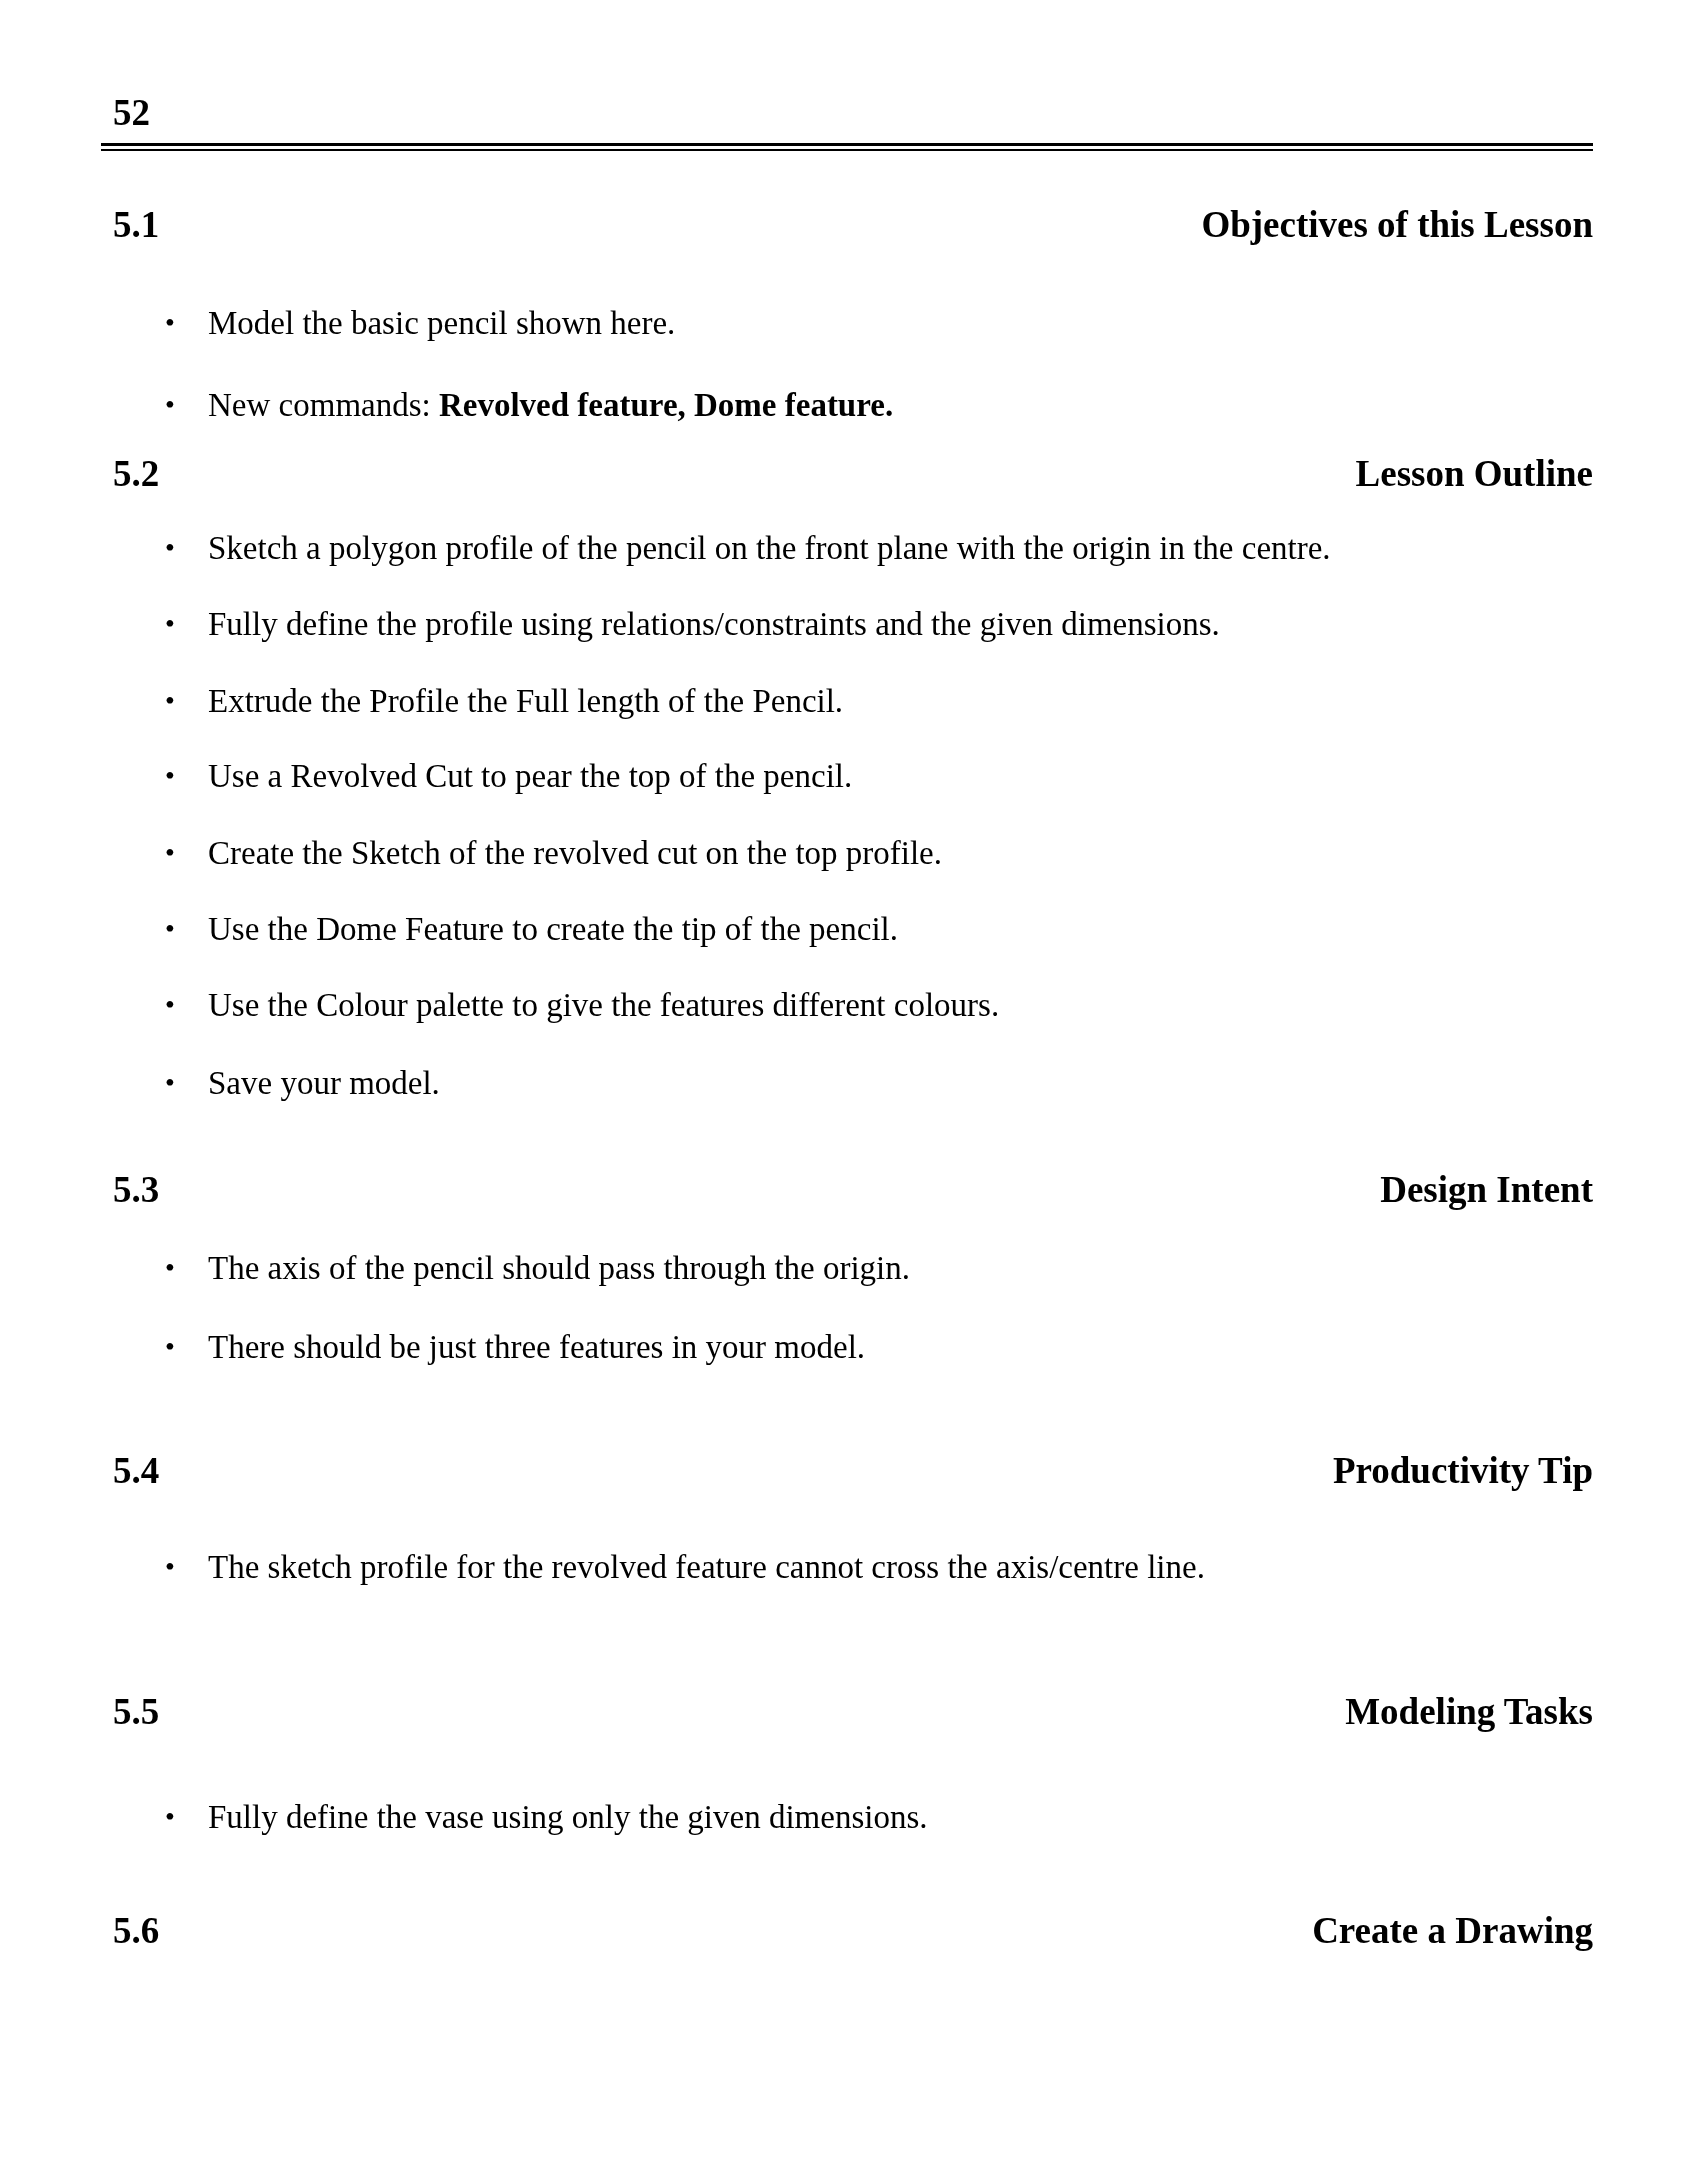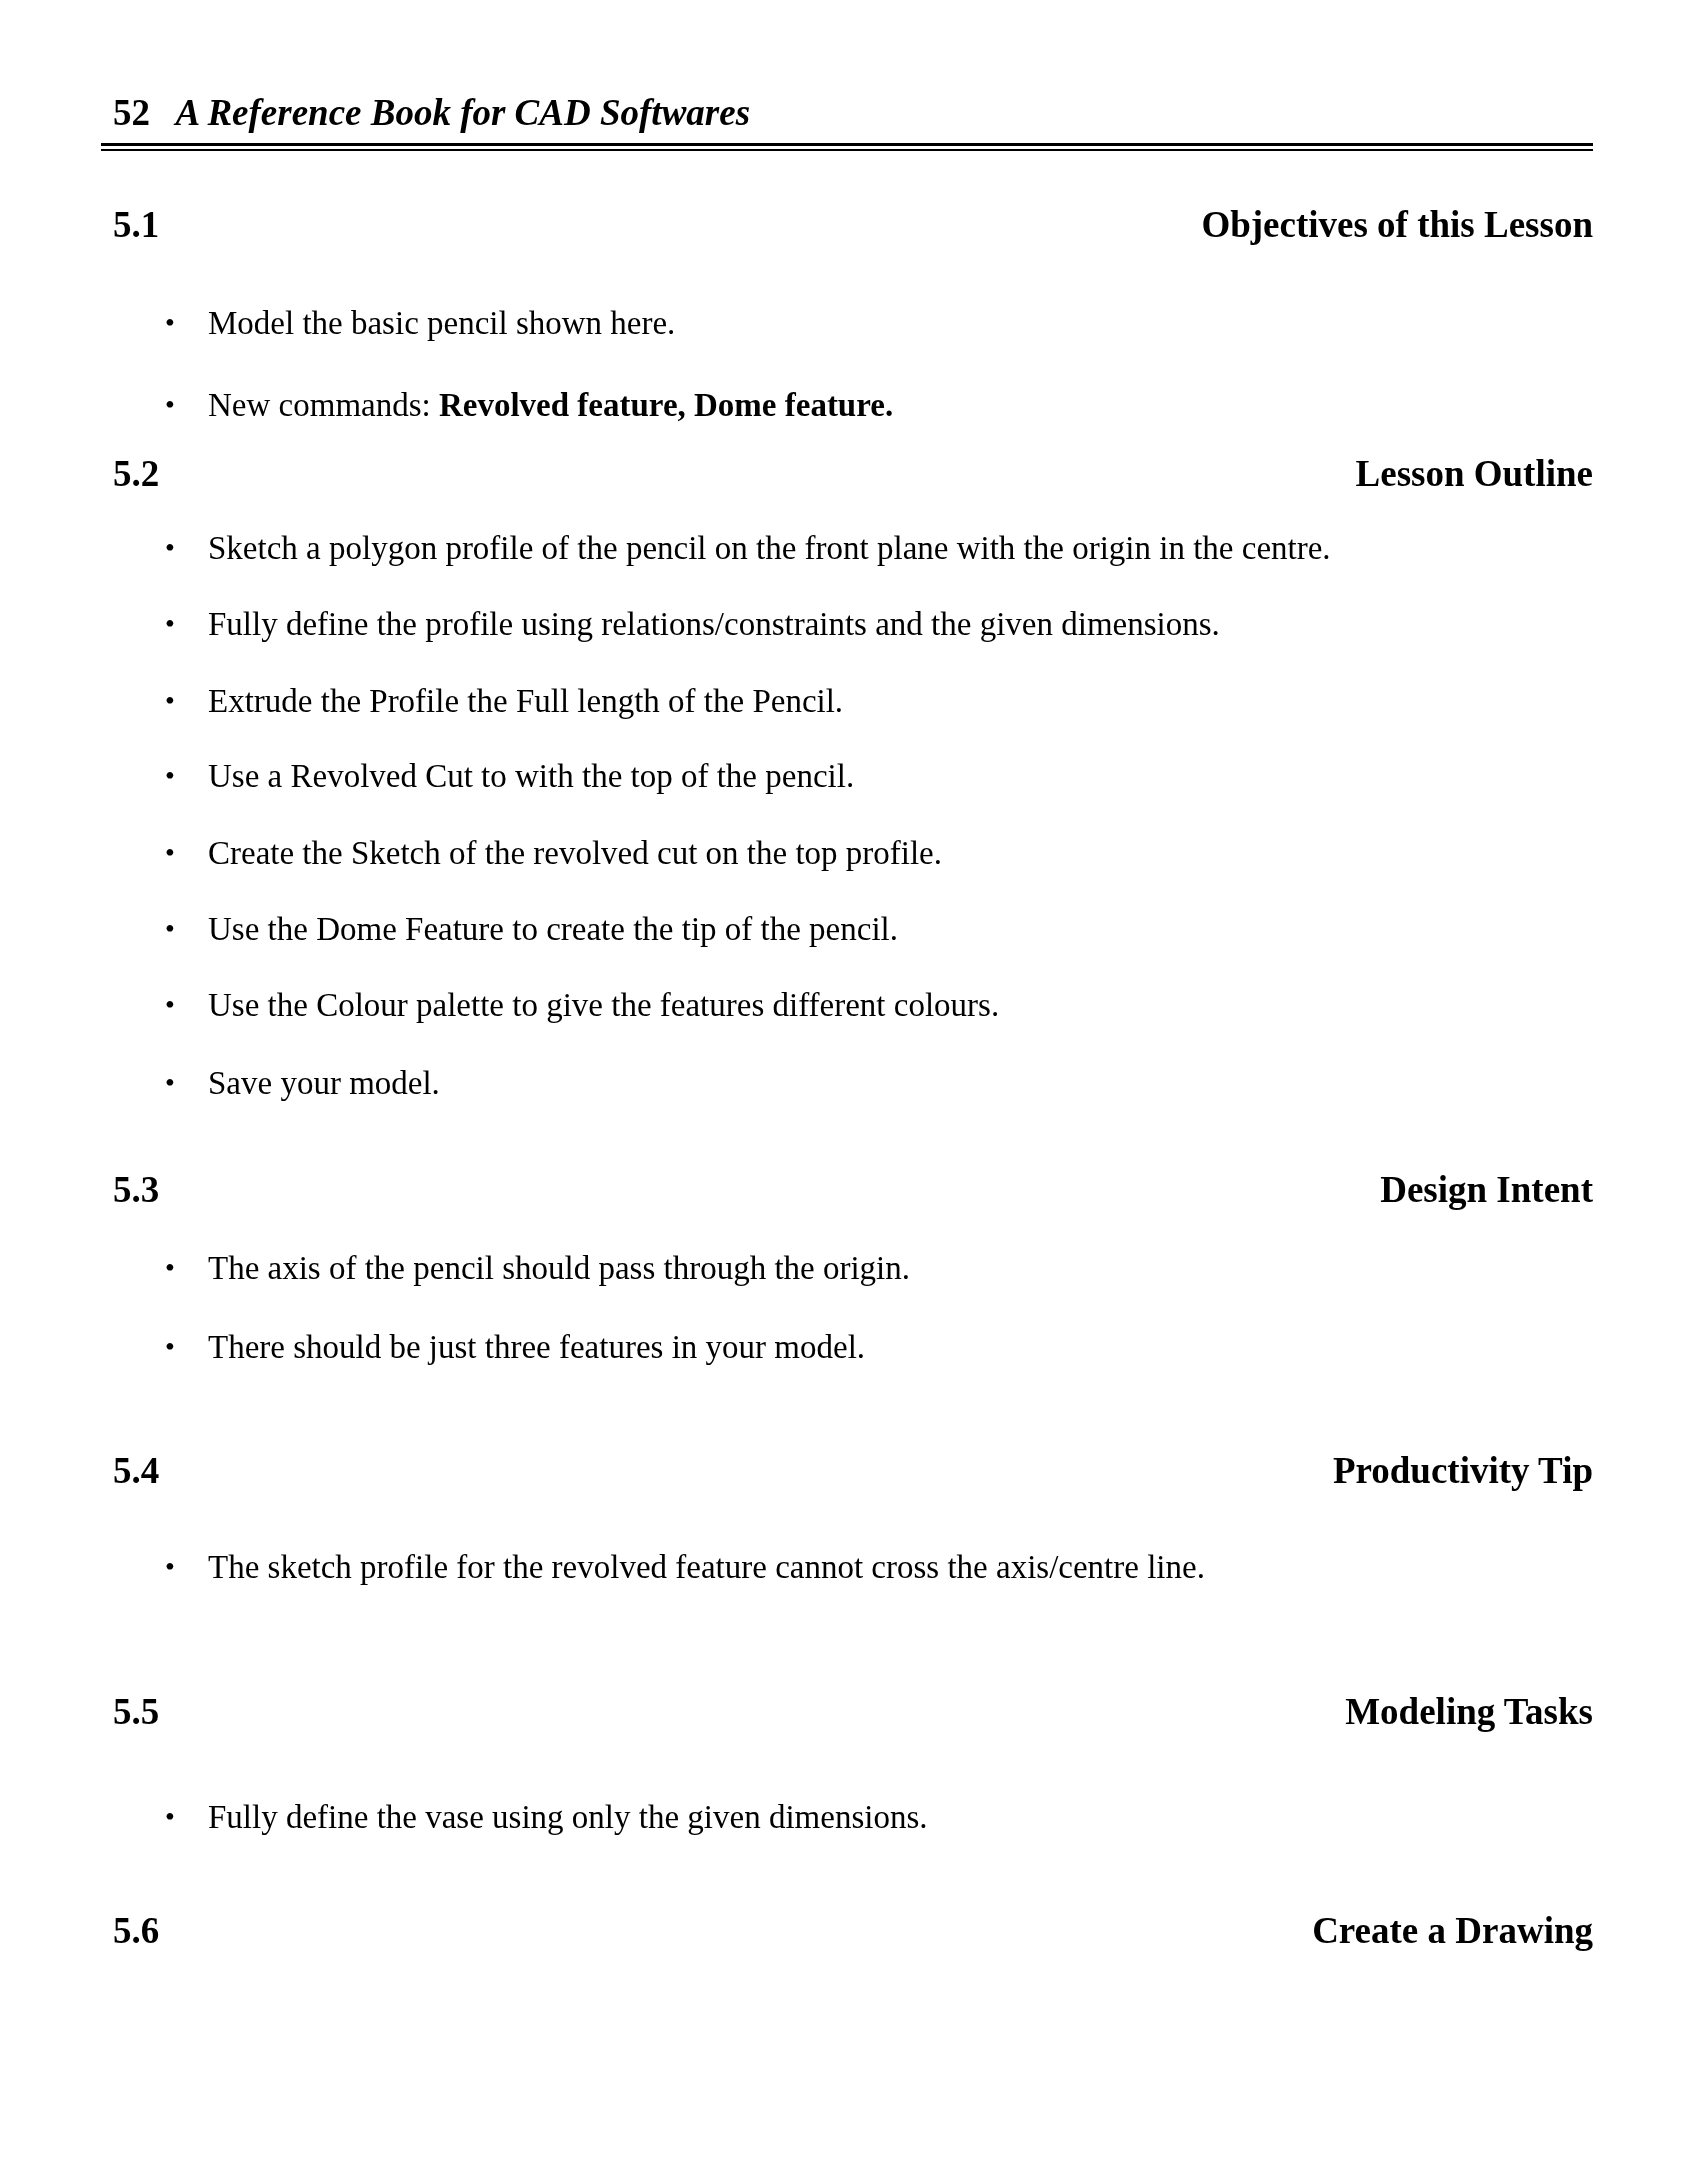--- a/index.html
+++ b/index.html
@@ -70,21 +70,20 @@
   .btext { flex: 1; }
   .btext b { font-weight: bold; }
 </style>
 </head>
 <body>
 
 <div class="page">
 
   <header class="running-header">
     <span class="page-num">52</span>
-    <span class="book-title">A Reference Book for CAD Softwares</span>
   </header>
 
   <div class="double-rule"></div>
 
 
   <h2 class="sec" style="margin-top:52px">
     <span class="sec-num">5.1</span>
     <span class="sec-title">Objectives of this Lesson</span>
   </h2>
 
@@ -113,21 +112,21 @@
     <span class="btext">Fully define the profile using relations/constraints and the given dimensions.</span>
   </div>
 
   <div class="bullet" style="margin-top:39px">
     <span class="marker">•</span>
     <span class="btext">Extrude the Profile the Full length of the Pencil.</span>
   </div>
 
   <div class="bullet" style="margin-top:37px">
     <span class="marker">•</span>
-    <span class="btext">Use a Revolved Cut to with the top of the pencil.</span>
+    <span class="btext">Use a Revolved Cut to pear the top of the pencil.</span>
   </div>
 
   <div class="bullet" style="margin-top:39px">
     <span class="marker">•</span>
     <span class="btext">Create the Sketch of the revolved cut on the top profile.</span>
   </div>
 
   <div class="bullet" style="margin-top:38px">
     <span class="marker">•</span>
     <span class="btext">Use the Dome Feature to create the tip of the pencil.</span>

